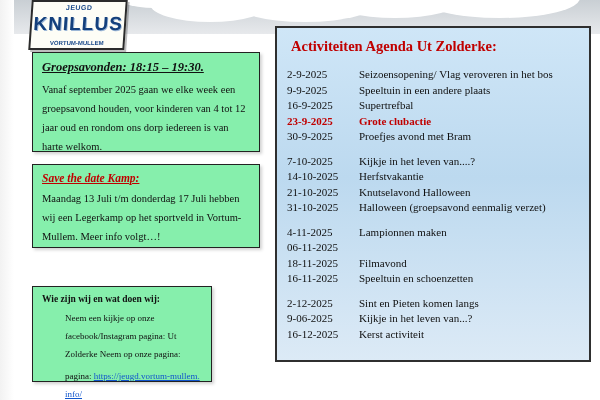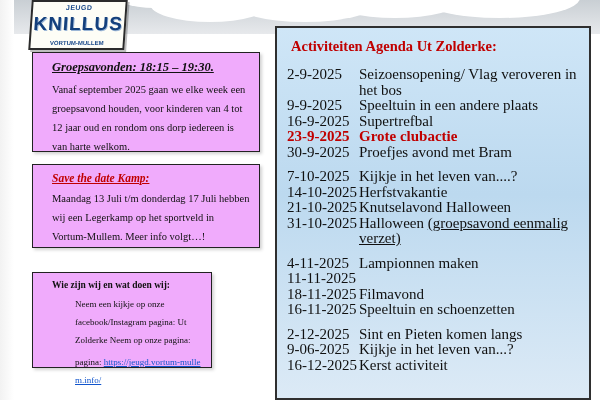--- a/index.html
+++ b/index.html
@@ -78,24 +78,24 @@
     text-align: center;
     font-family: "Liberation Sans", sans-serif;
     font-size: 6px;
     font-weight: bold;
     color: #1b4a8a;
   }
 
   
   .lbox {
     position: absolute;
-    background: #f0abfc;
+    background: #86efac;
     border: 1px solid #222222;
     box-shadow: 2px 2px 3px rgba(0,0,0,.18);
-    padding: 7px 9px 8px 19px;
+    padding: 7px 9px 8px 9px;
     box-sizing: border-box;
   }
   .lbox .head {
     font-family: "Liberation Serif", serif;
     font-weight: bold;
     font-style: italic;
     text-decoration: underline;
     font-size: 12.5px;
     color: #111111;
     margin-bottom: 5px;
@@ -123,59 +123,59 @@
     font-size: 9.5px;
   }
   .link {
     color: #1155cc;
     text-decoration: underline;
     word-break: break-all;
   }
 
   #box-groepsavonden { left: 32px; top: 52px;  width: 228px; height: 100px; }
   #box-kamp          { left: 32px; top: 164px; width: 228px; height: 84px;  }
-  #box-wie           { left: 32px; top: 272px; width: 180px; height: 96px;  }
+  #box-wie           { left: 32px; top: 286px; width: 180px; height: 96px;  }
 
   
   #agenda {
     position: absolute;
     left: 275px; top: 26px;
-    width: 316px; height: 374px;
+    width: 316px; height: 336px;
     background: linear-gradient(#cfe6f7, #bcd9ef 45%, #dceaf6);
     border: 2px solid #2f2f2f;
     box-sizing: border-box;
     padding: 8px 10px 4px 10px;
     overflow: hidden;
   }
   #agenda .title {
     font-family: "Liberation Serif", serif;
     font-weight: bold;
     font-size: 14.5px;
     color: #c00000;
     margin: 2px 0 12px 4px;
   }
   .ag-group { margin-bottom: 9px; }
   .ag-row {
     display: flex;
     font-family: "Liberation Serif", serif;
-    font-size: 15px;
+    font-size: 11px;
     line-height: 15.5px;
     color: #101010;
   }
   .ag-row .date {
     width: 72px;
     flex: 0 0 72px;
     white-space: nowrap;
   }
   .ag-row .desc { flex: 1 1 auto; }
   .ag-row.bold .date,
   .ag-row.bold .desc { font-weight: bold; }
   .ag-row.red .date,
   .ag-row.red .desc { color: #c00000; }
-  .u { text-decoration: underline; }
+  .u { }
 
   
   .edge {
     position: absolute;
     left: 0; top: 0;
     width: 14px; height: 400px;
     background: linear-gradient(90deg, #f2f2f2, #ffffff);
   }
 </style>
 </head>
@@ -261,21 +261,21 @@
             <span class="date">31-10-2025</span>
             <span class="desc">Halloween <span class="u">(groepsavond eenmalig verzet)</span></span>
           </div>
         </div>
         <div class="ag-group">
           <div class="ag-row ">
             <span class="date">4-11-2025</span>
             <span class="desc">Lampionnen maken</span>
           </div>
           <div class="ag-row ">
-            <span class="date">11-11-2025</span>
+            <span class="date">06-11-2025</span>
           </div>
           <div class="ag-row ">
             <span class="date">18-11-2025</span>
             <span class="desc">Filmavond</span>
           </div>
           <div class="ag-row ">
             <span class="date">16-11-2025</span>
             <span class="desc">Speeltuin en schoenzetten</span>
           </div>
         </div>

